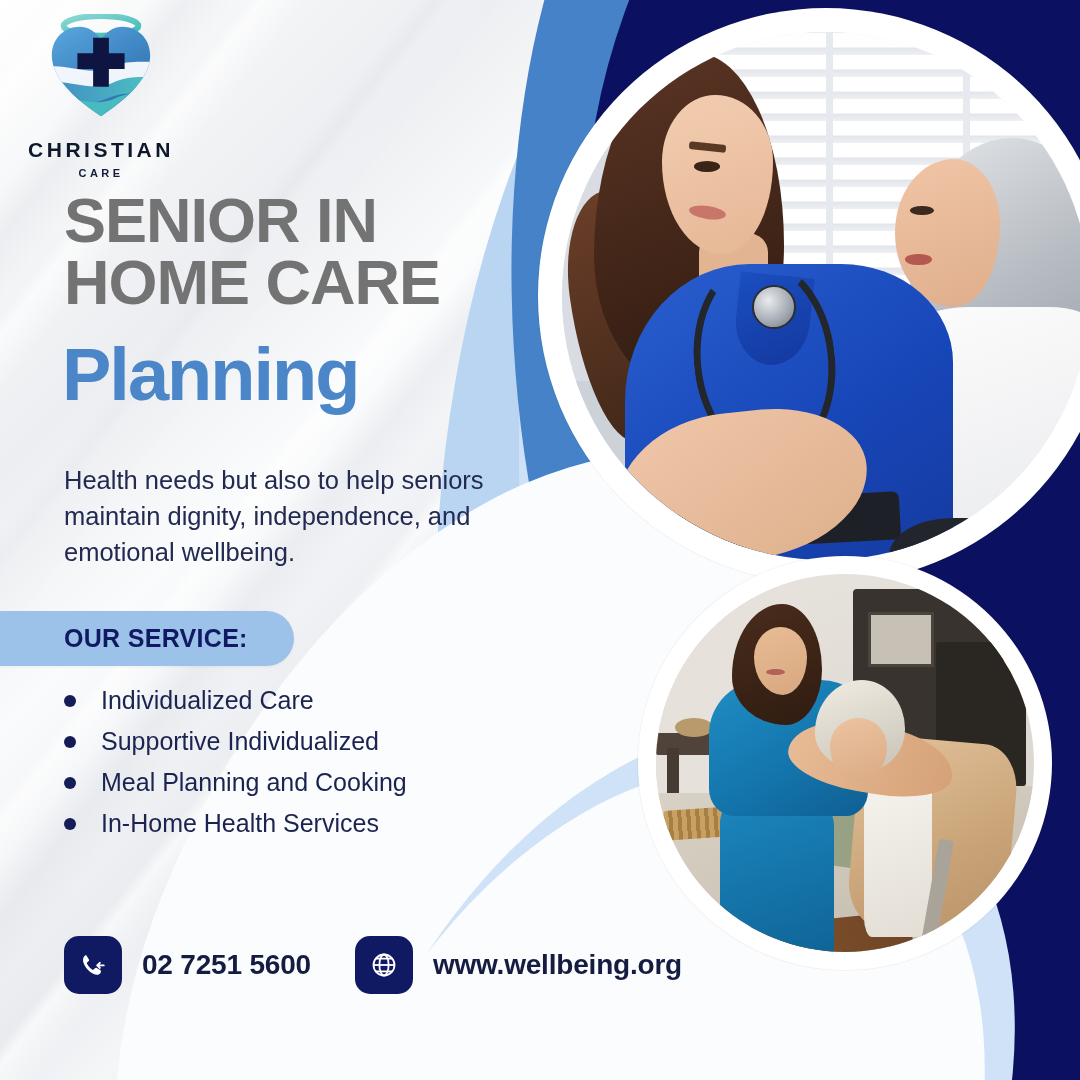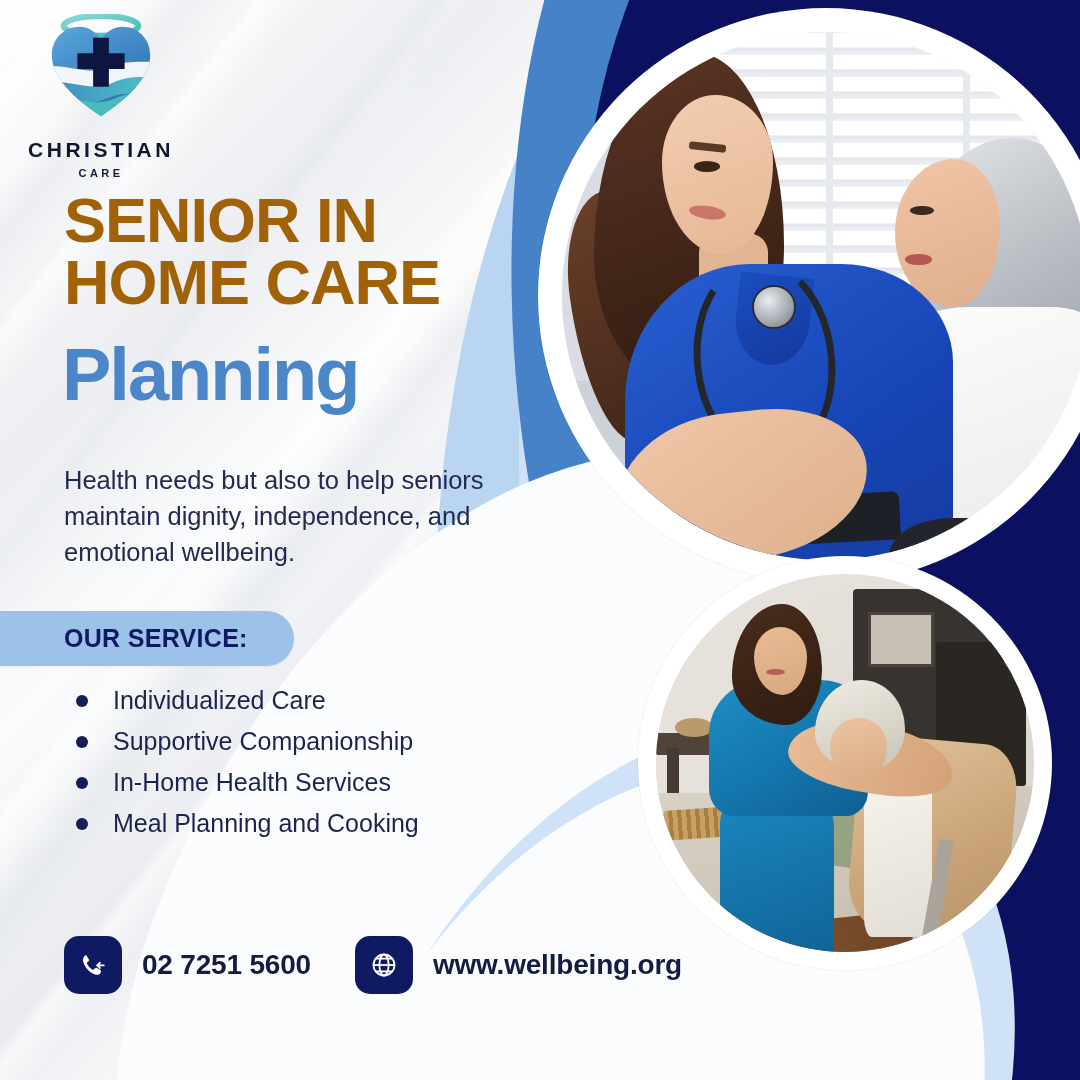--- a/index.html
+++ b/index.html
@@ -300,21 +300,21 @@
     letter-spacing:3.5px;font-size:21px;margin-top:2px;
   }
   .logo-sub{
     text-align:center;color:#141c3a;font-weight:700;
     letter-spacing:3.4px;font-size:11px;margin-top:5px;
   }
 
   
   .headline{
     position:absolute;left:64px;top:190px;width:470px;
-    color:#a16207;font-weight:700;font-size:63px;line-height:.98;
+    color:#737373;font-weight:700;font-size:63px;line-height:.98;
     letter-spacing:-1px;
   }
   .headline-accent{
     position:absolute;left:62px;top:338px;width:470px;
     color:#4a86c8;font-weight:700;font-size:74px;line-height:1;
     letter-spacing:-2px;
   }
   .subtext{
     position:absolute;left:64px;top:462px;width:452px;
     color:#232a52;font-size:25.5px;line-height:1.42;font-weight:500;
@@ -322,21 +322,21 @@
 
   .badge{
     position:absolute;left:-40px;top:611px;
     padding:13px 46px 13px 104px;
     background:#9cc2e9;
     border-radius:0 34px 34px 0;
     color:#101a63;font-weight:700;font-size:25px;letter-spacing:.3px;
     box-shadow:0 1px 3px rgba(0,0,0,.05);
   }
 
-  .services{position:absolute;left:76px;top:686px;width:460px;text-align:center;}
+  .services{position:absolute;left:64px;top:686px;width:460px;text-align:center;}
   .svc-row{display:flex;align-items:center;margin-bottom:12px;}
   .svc-dot{
     width:12px;height:12px;border-radius:50%;background:#151d56;
     margin-right:25px;flex:none;
   }
   .svc-label{color:#1b2350;font-size:25px;font-weight:500;}
 
   
   .contact{position:absolute;left:64px;top:936px;display:flex;align-items:center;gap:0;}
   .cbox{
@@ -476,29 +476,29 @@
 
   <div class="badge">OUR SERVICE:</div>
 
   <div class="services">
     <div class="svc-row">
       <span class="svc-dot"></span>
       <span class="svc-label">Individualized Care</span>
     </div>
     <div class="svc-row">
       <span class="svc-dot"></span>
-      <span class="svc-label">Supportive Companionship</span>
+      <span class="svc-label">Supportive Individualized</span>
+    </div>
+    <div class="svc-row">
+      <span class="svc-dot"></span>
+      <span class="svc-label">Meal Planning and Cooking</span>
     </div>
     <div class="svc-row">
       <span class="svc-dot"></span>
       <span class="svc-label">In-Home Health Services</span>
-    </div>
-    <div class="svc-row">
-      <span class="svc-dot"></span>
-      <span class="svc-label">Meal Planning and Cooking</span>
     </div>
   </div>
 
   <div class="contact">
     <div class="cbox">
       <svg width="30" height="30" viewBox="0 0 32 32" fill="none">
         <path d="M9.5 5.2c-1.1 0-2.2.6-2.9 1.6C5.2 8.6 5 11 5.9 13.7c1.6 4.9 5.6 9.3 10.2 11.6 2.4 1.2 4.9 1.5 6.5.5 1-.6 1.7-1.6 1.9-2.7.1-.7-.2-1.3-.8-1.7l-3.6-2.2c-.7-.4-1.6-.3-2.1.3l-1.3 1.4c-.3.3-.8.4-1.2.2-2.6-1.5-4.8-3.9-6-6.6-.2-.4-.1-.9.2-1.2l1.5-1.2c.6-.5.8-1.4.4-2.1L9.2 6.1c-.3-.5-.9-.9-1.4-.9h1.7z" fill="#ffffff"></path>
         <path d="M27.5 16.4h-6.2M23.4 13.6l-3 2.8 3 2.8" stroke="#ffffff" stroke-width="1.9" stroke-linecap="round" stroke-linejoin="round"></path>
       </svg>
     </div>

